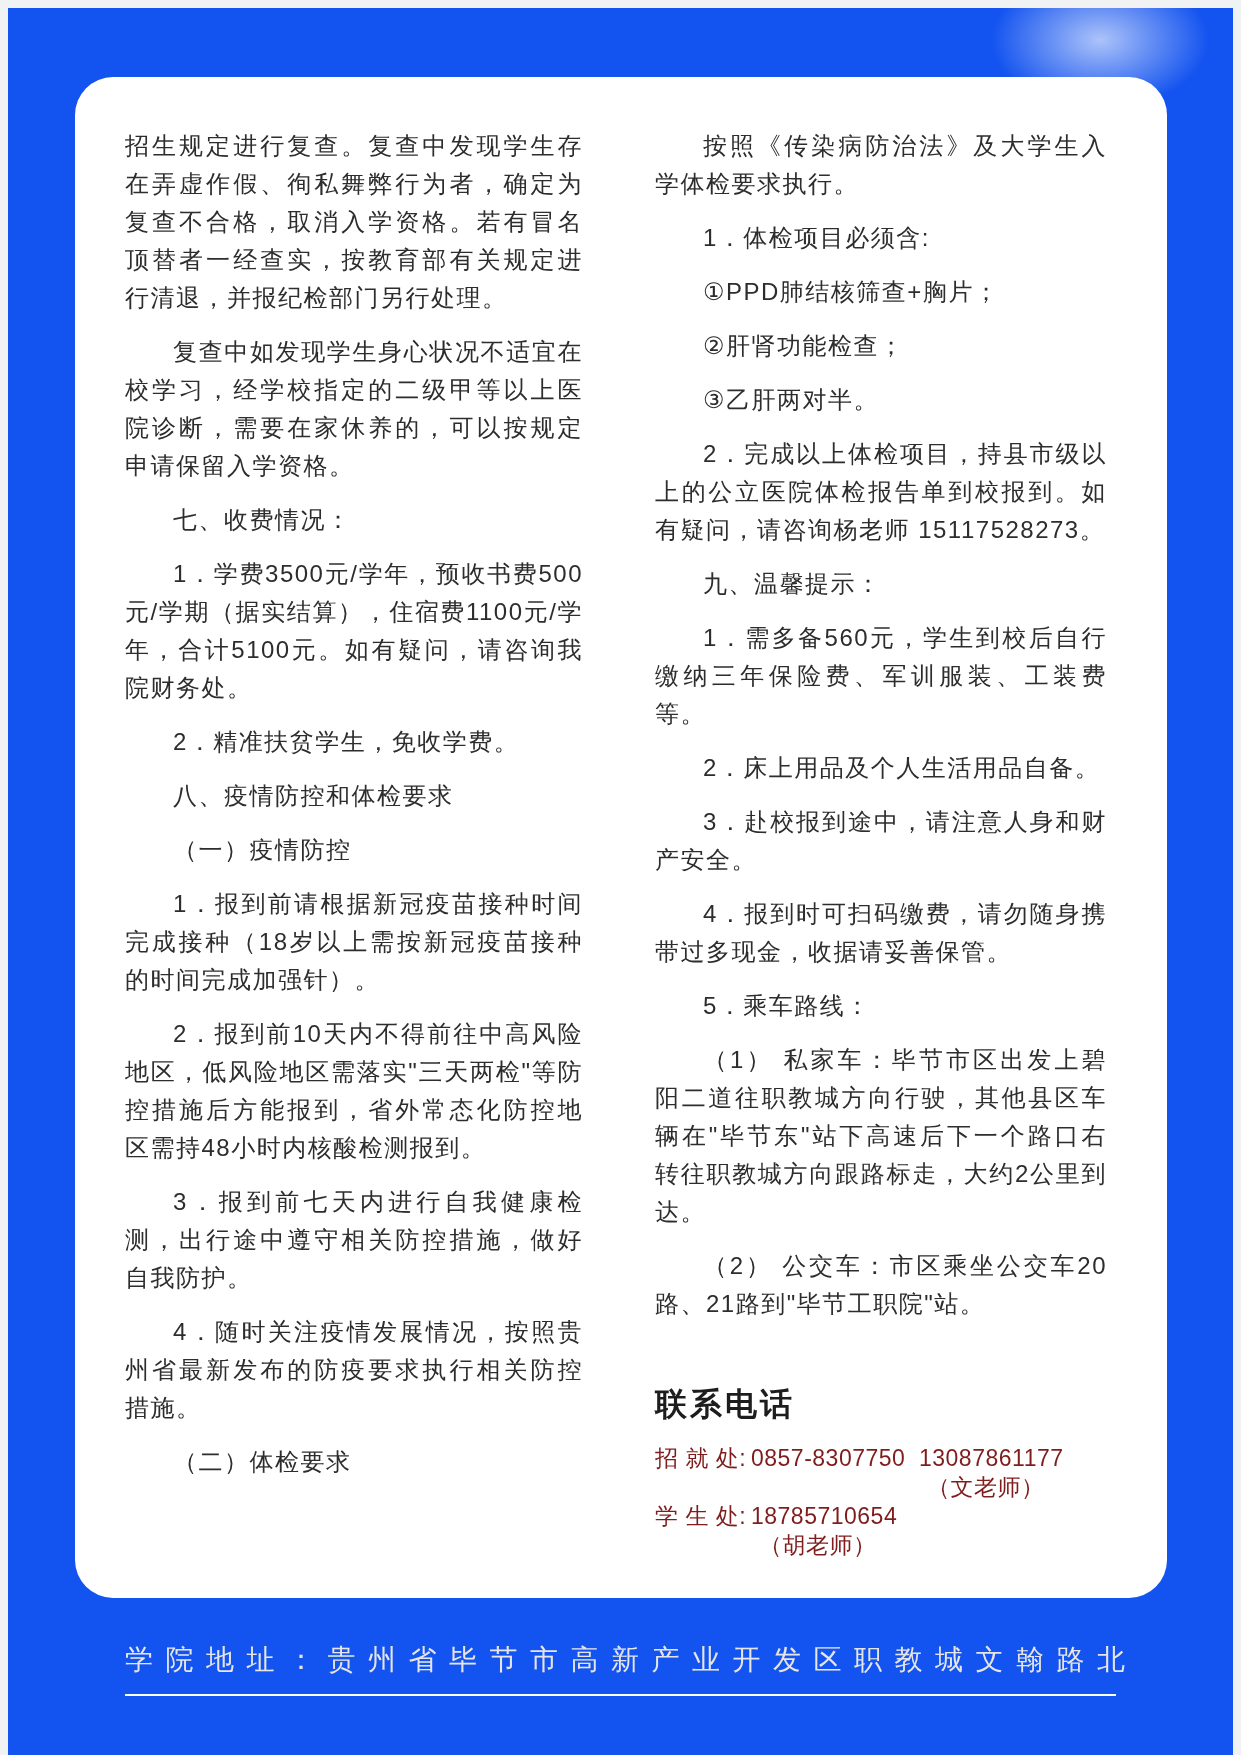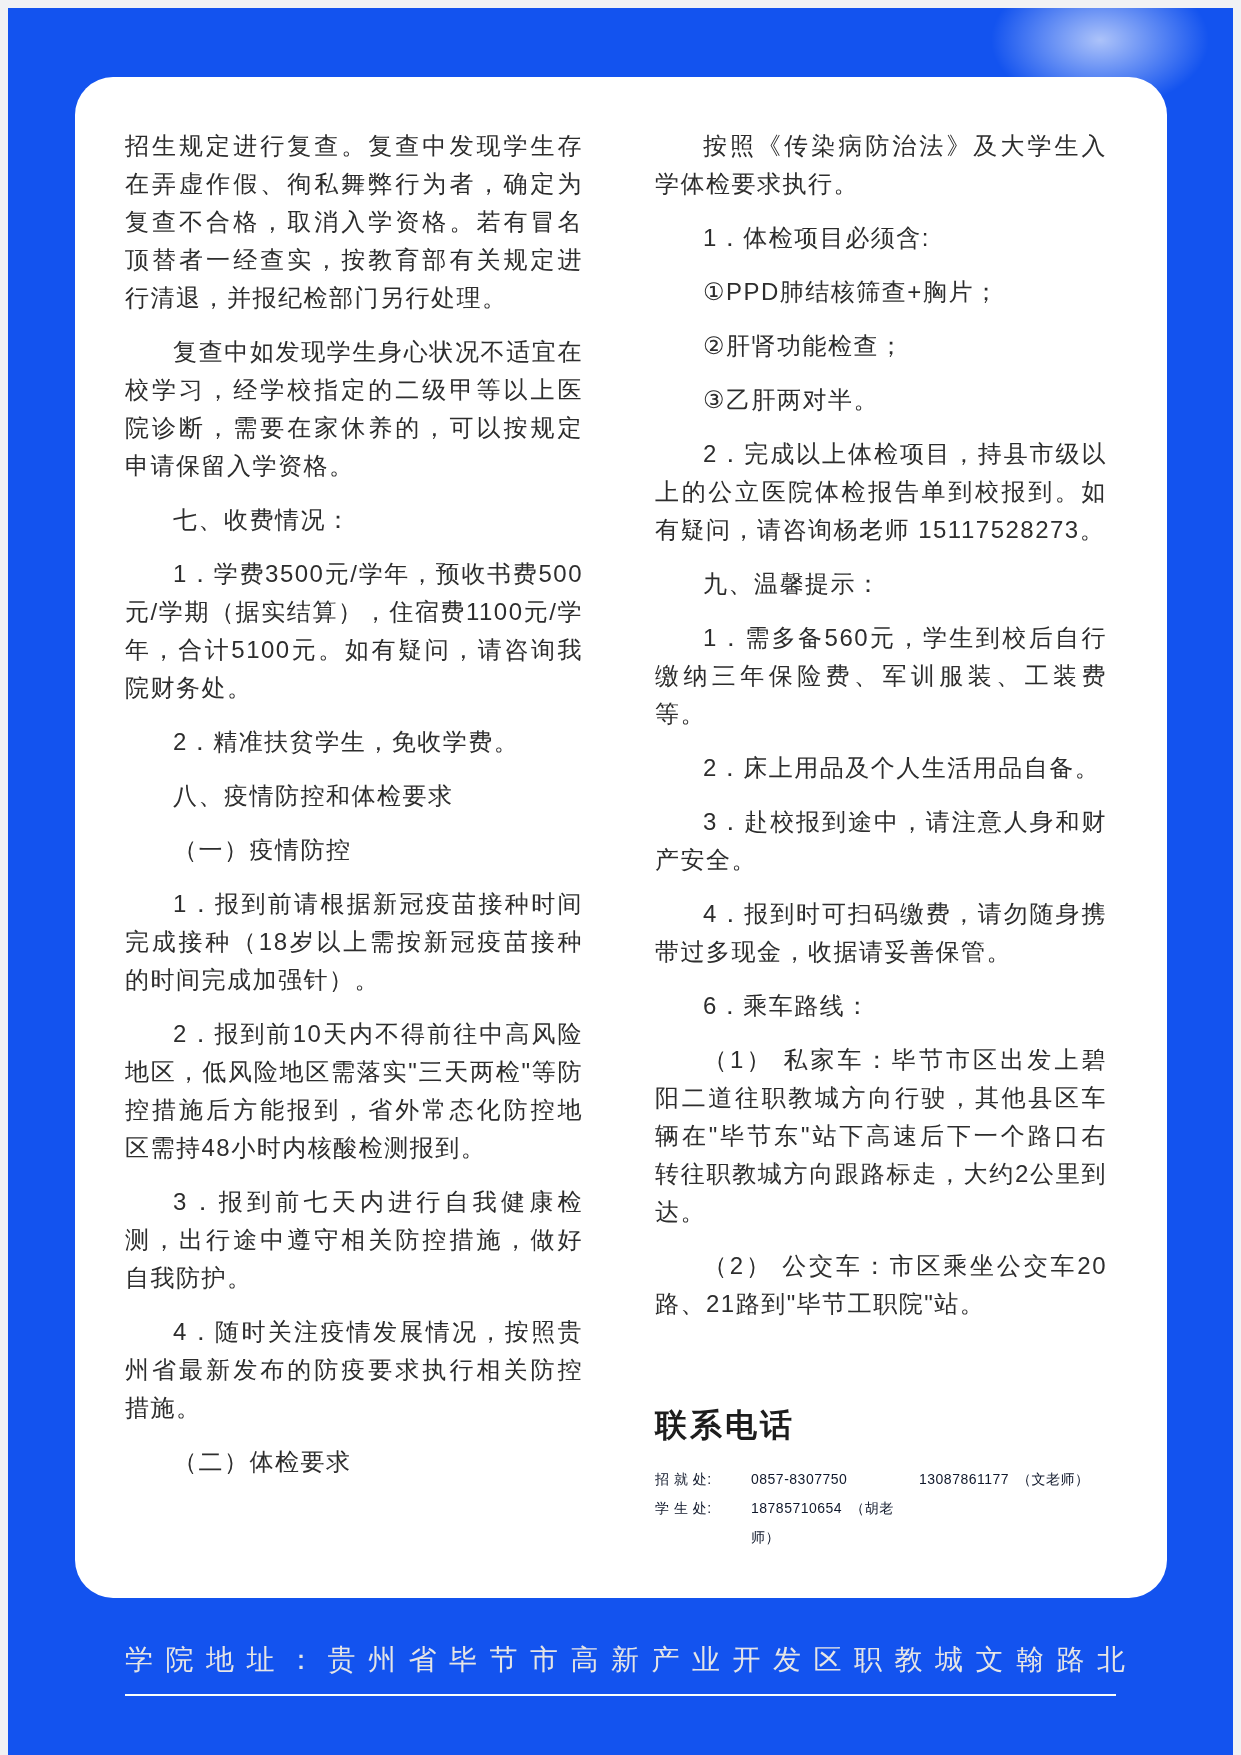--- a/index.html
+++ b/index.html
@@ -34,28 +34,28 @@
   }
   .col-left{left:50px;width:458px;}
   .col-right{left:580px;width:452px;}
   .para{
     margin:18px 0 0 0;
     text-align:justify;text-justify:inter-character;
   }
   .para:first-child{margin-top:8px;}
   .indent{text-indent:2em;margin-top:16px;}
   
-  .contact{margin-top:82px;}
+  .contact{margin-top:61px;}
   .contact-title{
     font-size:32px;line-height:40px;font-weight:bold;
     letter-spacing:3px;color:#1d1d1d;margin:0 0 20px 0;
   }
   .contact-row{
     display:grid;grid-template-columns:96px 168px auto;
-    font-size:14px;line-height:29px;letter-spacing:0.5px;color:#0f172a;
+    font-size:23px;line-height:29px;letter-spacing:0.5px;color:#7f1d1d;
   }
   .contact-row .person{margin-left:8px;}
   
   .footer{position:absolute;left:125px;top:1642px;width:991px;z-index:2;}
   .address{
     font-size:28px;line-height:36px;letter-spacing:12.5px;
     color:#e5e5e5;white-space:nowrap;
   }
   .footer-line{margin-top:16px;width:991px;height:2px;background:#fafffc;}
 </style>
@@ -90,21 +90,21 @@
       <p class="para indent">1．体检项目必须含:</p>
       <p class="para indent">①PPD肺结核筛查+胸片；</p>
       <p class="para indent">②肝肾功能检查；</p>
       <p class="para indent">③乙肝两对半。</p>
       <p class="para indent">2．完成以上体检项目，持县市级以上的公立医院体检报告单到校报到。如有疑问，请咨询杨老师 15117528273。</p>
       <p class="para indent">九、温馨提示：</p>
       <p class="para indent">1．需多备560元，学生到校后自行缴纳三年保险费、军训服装、工装费等。</p>
       <p class="para indent">2．床上用品及个人生活用品自备。</p>
       <p class="para indent">3．赴校报到途中，请注意人身和财产安全。</p>
       <p class="para indent">4．报到时可扫码缴费，请勿随身携带过多现金，收据请妥善保管。</p>
-      <p class="para indent">6．乘车路线：</p>
+      <p class="para indent">5．乘车路线：</p>
       <p class="para indent">（1） 私家车：毕节市区出发上碧阳二道往职教城方向行驶，其他县区车辆在"毕节东"站下高速后下一个路口右转往职教城方向跟路标走，大约2公里到达。</p>
       <p class="para indent">（2） 公交车：市区乘坐公交车20路、21路到"毕节工职院"站。</p>
 
       <div class="contact">
         <h2 class="contact-title">联系电话</h2>
 
         <div class="contact-row">
           <span class="dept">招 就 处:</span>
           <span class="phone">0857-8307750</span>
           <span class="mobile-wrap">

